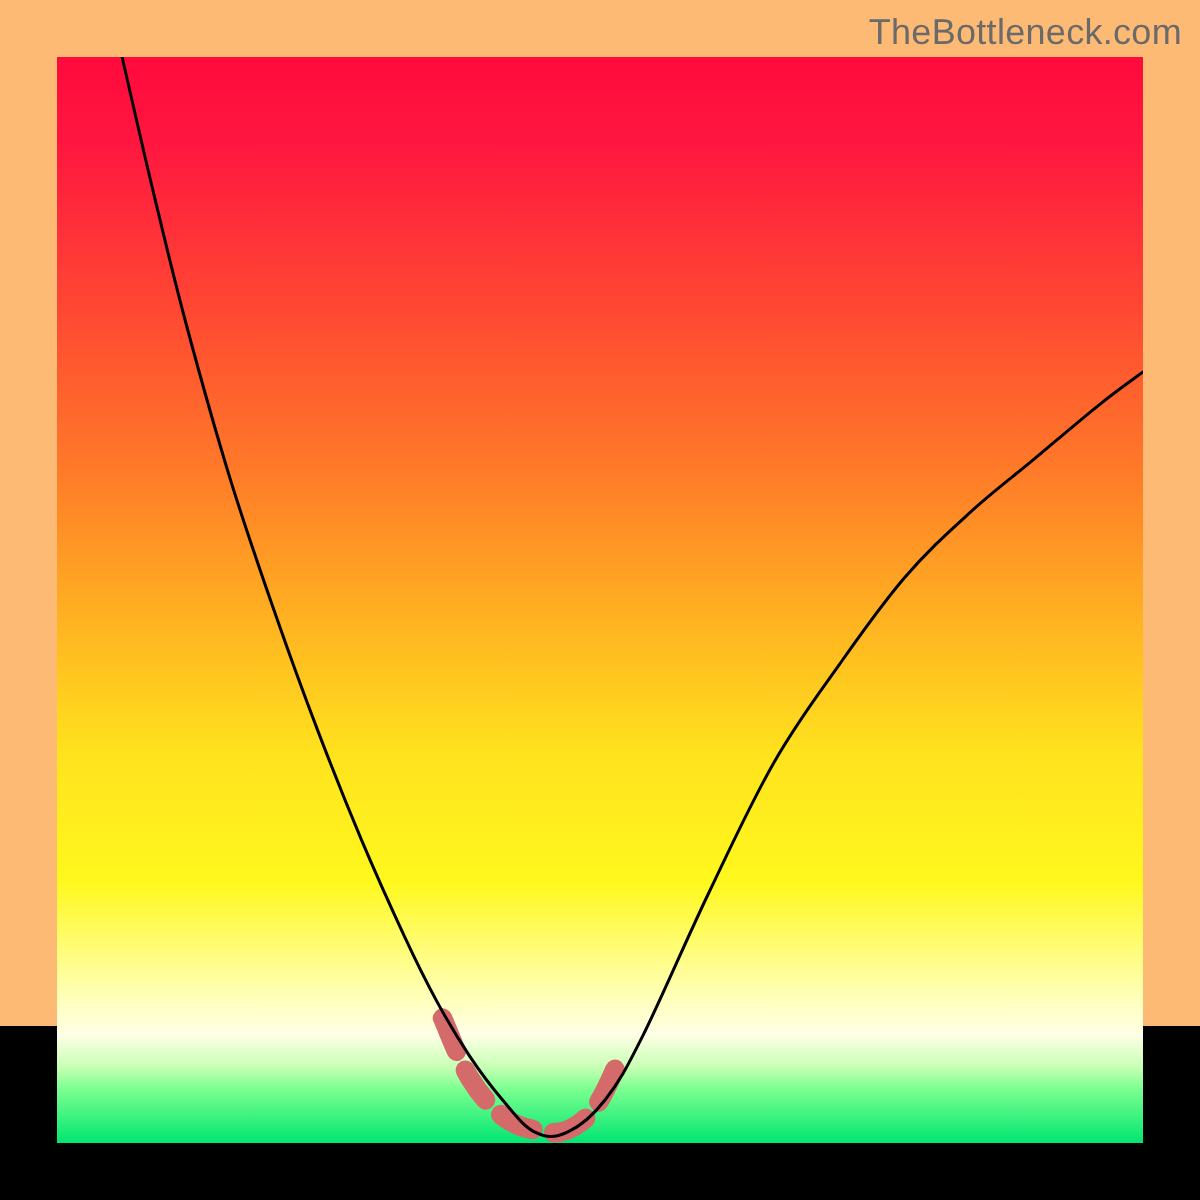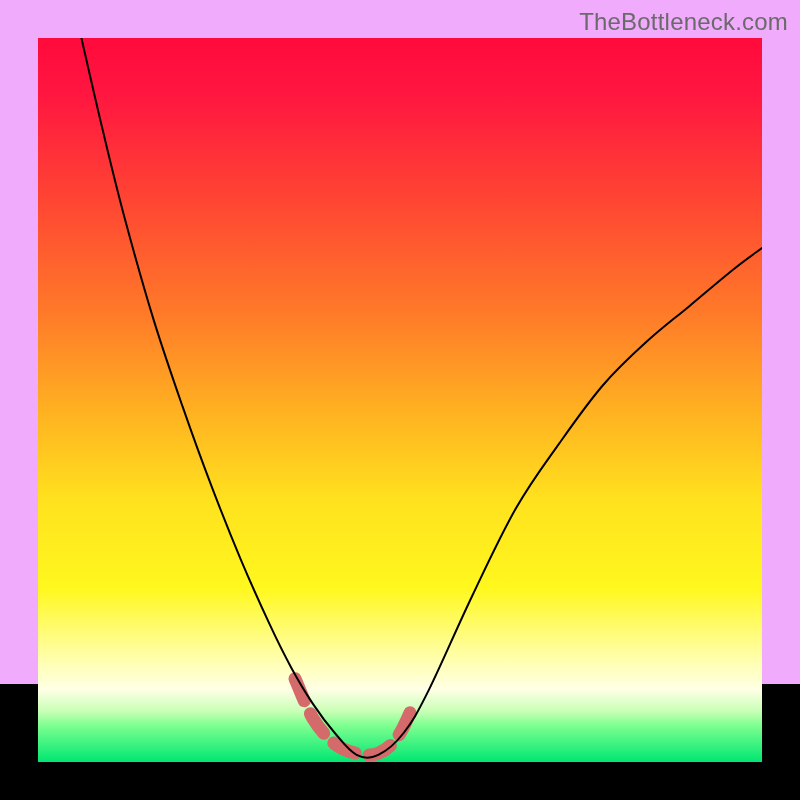--- a/index.html
+++ b/index.html
@@ -8,21 +8,21 @@
     width: 800px;
     height: 800px;
     background: #000;
     overflow: hidden;
     font-family: Arial, Helvetica, sans-serif;
   }
   .stage {
     position: relative;
     width: 800px;
     height: 684px;
-    background: #f0abfc;
+    background: #fdba74;
   }
   .plot-area {
     position: absolute;
     left: 38px;
     top: 38px;
     width: 724px;
     height: 724px;
   }
   .gradient-bg {
     position: absolute;

